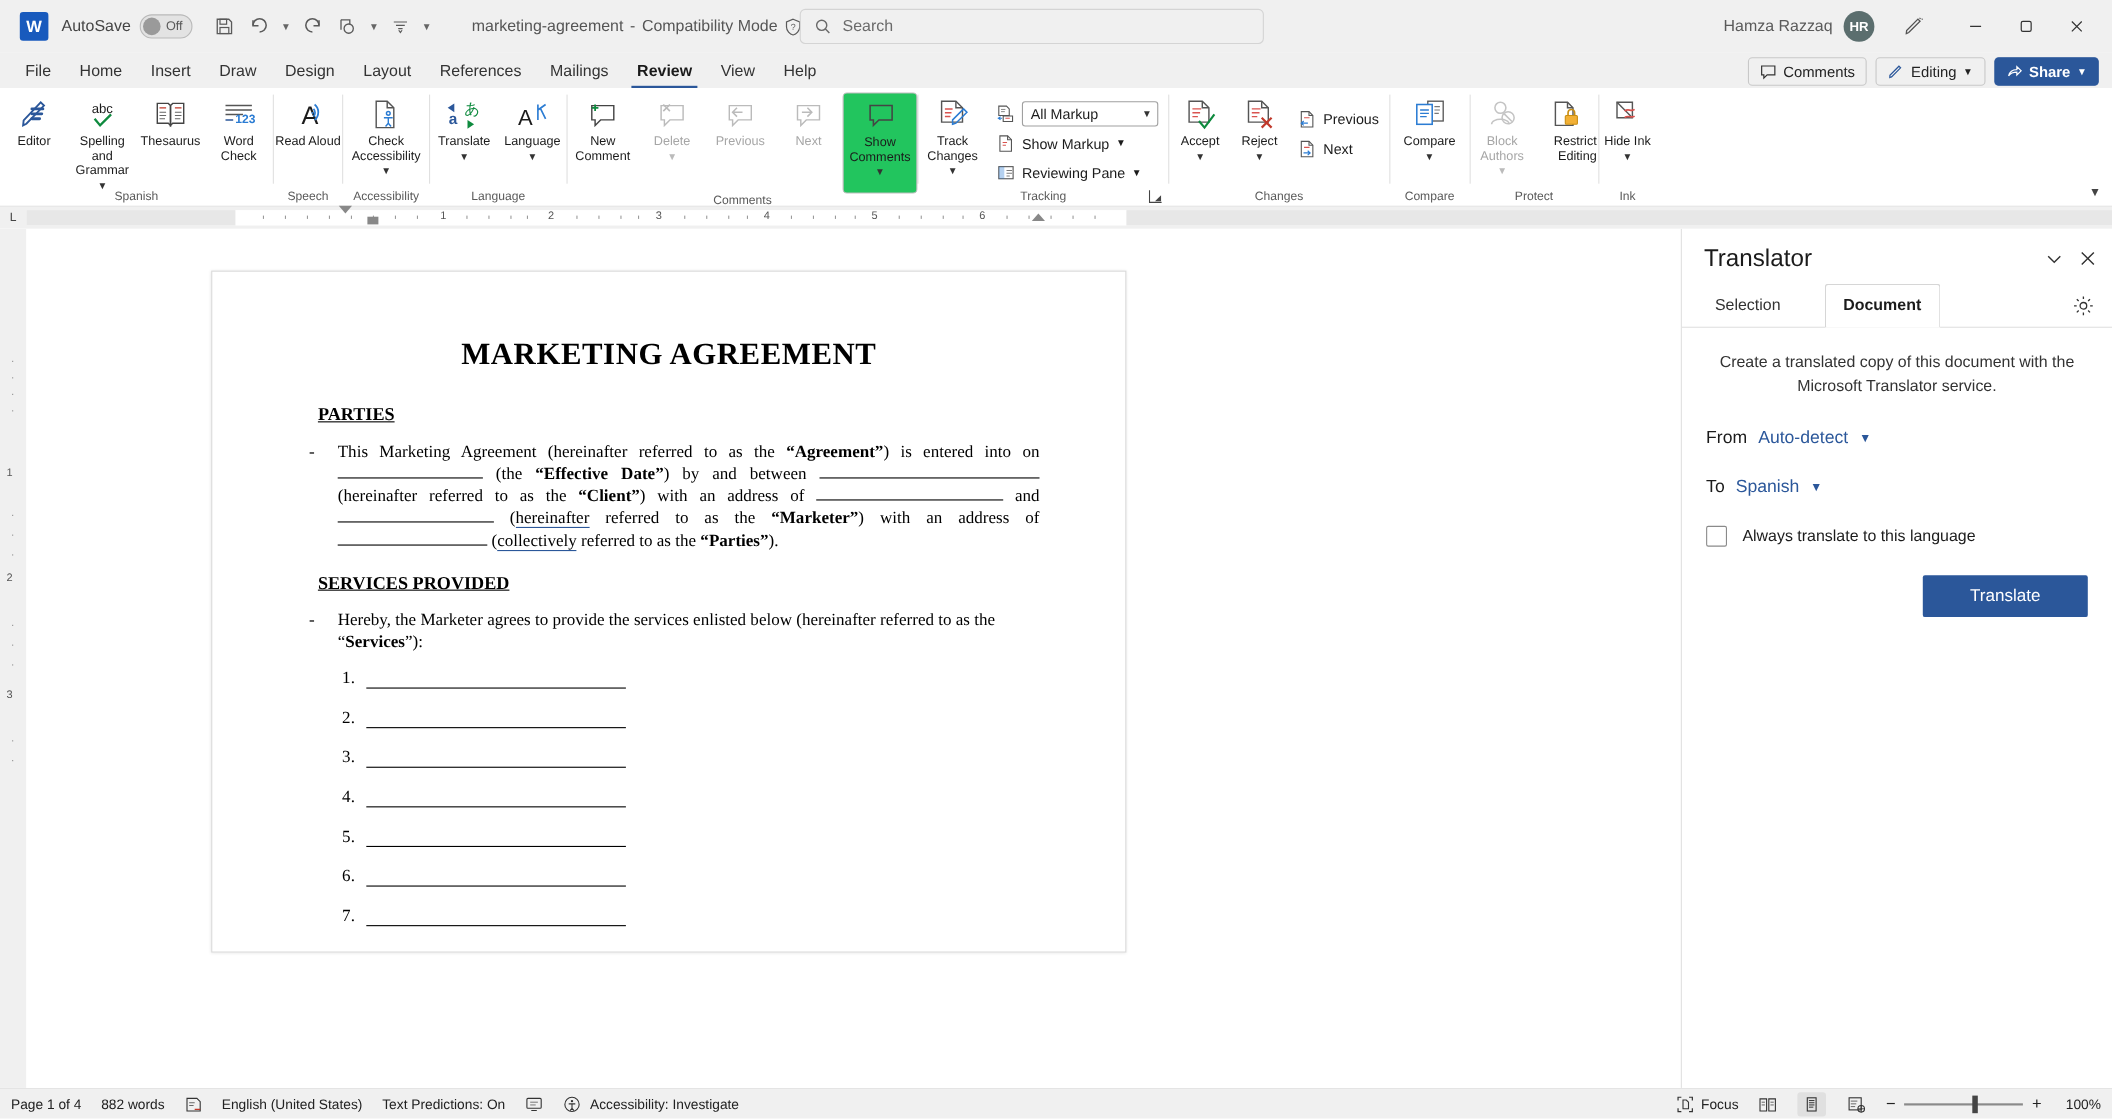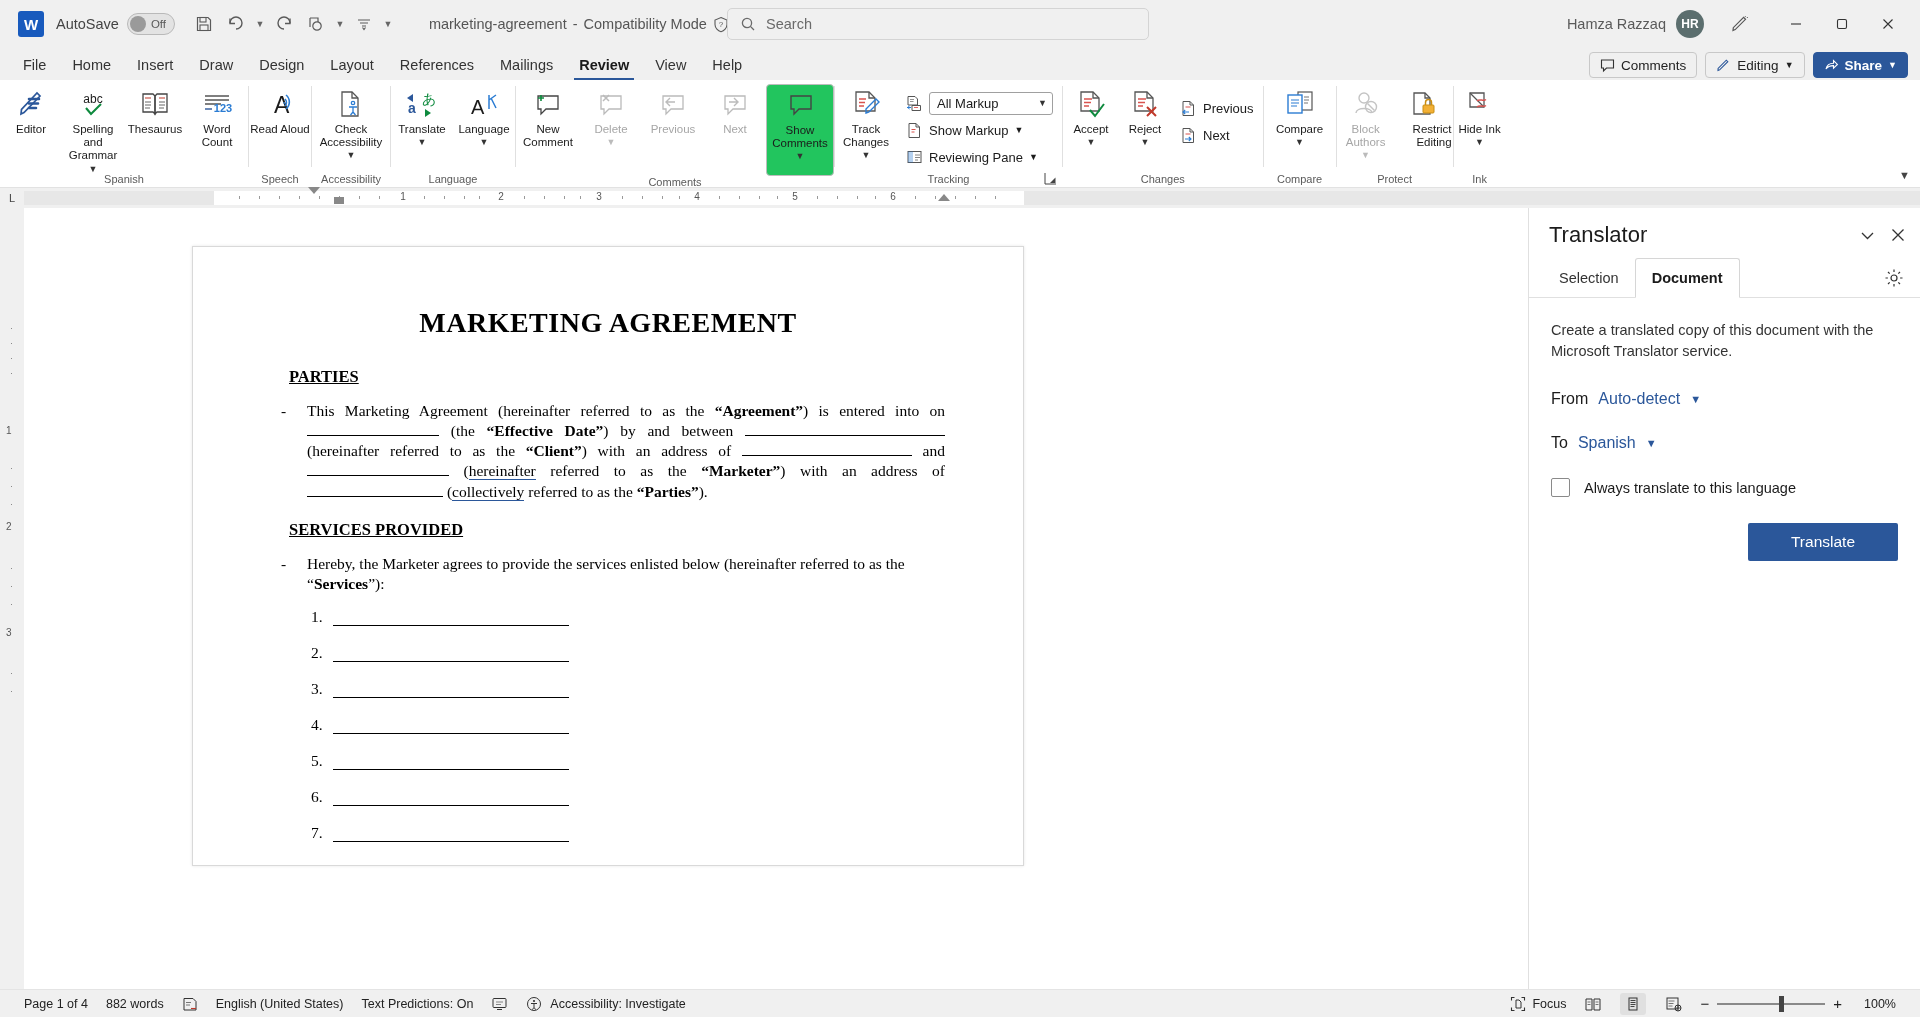--- a/index.html
+++ b/index.html
@@ -163,42 +163,42 @@
   .pane-head-btns { margin-left:auto; display:flex; gap: 14px; color:#333; }
   .pane-tabs {
     display:flex; align-items:stretch; border-bottom: 1px solid #e0e0e0; padding-left: 14px;
     position:relative; height: 40px;
   }
   .pane-tab {
     padding: 0 16px; display:flex; align-items:center; font-size: 14.5px; color:#333;
   }
   .pane-tab.active {
     border: 1px solid #d6d6d6; border-bottom: 1px solid #fff; border-radius: 3px 3px 0 0;
-    margin-bottom:-1px; font-weight: 600; color:#1b1b1b; background:#fff;
+    margin-bottom:-1px; font-weight: 600; color:#1b1b1b; background:#fff;margin-left:24px;
   }
   .pane-gear { margin-left:auto; display:flex; align-items:center; padding-right: 16px; color:#333; }
   .pane-body { padding: 22px 22px 0 22px; }
-  .pane-desc { font-size: 14.5px; color:#333; line-height: 1.45; margin-bottom: 28px; }
+  .pane-desc { font-size: 14.5px; color:#333; line-height: 1.45; margin-bottom: 28px; text-align: center; }
   .lang-row { display:flex; align-items:center; gap:10px; margin-bottom: 26px; }
   .lang-label { font-size: 16px; color:#1b1b1b; }
   .lang-value { font-size: 16px; color:#2b579a; }
   .lang-caret { color:#2b579a; font-size: 11px; }
   .chk-row { display:flex; align-items:center; gap: 14px; margin-bottom: 26px; }
   .chkbox { width: 19px; height:19px; border: 1px solid #8a8a8a; border-radius:2px; background:#fff; }
   .chk-label { font-size: 14.5px; color:#1b1b1b; }
   .translate-btn {
     margin-left:auto; width: 150px; height: 38px; background:#2b579a; color:#fff;
     display:flex; align-items:center; justify-content:center; font-size: 15.5px; border-radius: 2px;
   }
   .btn-row { display:flex; }
 
   
   .statusbar {
     height: 16px; min-height: 28px; background:#f0f0f0; display:flex; align-items:center;
-    padding: 0 24px; font-size: 12.5px; color:#222; gap: 18px; border-top:1px solid #e4e4e4;
+    padding: 0 10px; font-size: 12.5px; color:#222; gap: 18px; border-top:1px solid #e4e4e4;
   }
   .sb-item { display:flex; align-items:center; gap: 6px; white-space:nowrap;}
   .sb-right { margin-left:auto; display:flex; align-items:center; gap: 14px; }
   .viewbtn { width: 26px; height: 22px; display:flex; align-items:center; justify-content:center; border-radius:3px; }
   .viewbtn.active { background:#e0e0e0; }
   .zoomslider { display:flex; align-items:center; gap: 8px; }
   .zs-track { width: 108px; height: 2px; background:#8a8a8a; position:relative; }
   .zs-thumb { position:absolute; left: 62px; top:-7px; width: 5px; height: 16px; background:#444; }
   .zoompct { width: 40px; text-align:right; }
   svg { display:block; }
@@ -375,21 +375,21 @@
           <span>Thesaurus</span>
         </div>
         <div class="bigbtn">
           <span class="ico">
             <svg width="32" height="28" viewBox="0 0 32 28">
                 <path d="M4 6h24M4 10h24M4 14h16" stroke="#555" stroke-width="1.4"></path>
                 <path d="M4 19h7" stroke="#2b579a" stroke-width="1.4"></path>
                 <text x="22" y="22" font-size="11" text-anchor="middle" fill="#2b7cd3" font-family="Liberation Sans" font-weight="bold">123</text>
               </svg>
           </span>
-          <span>Word Count</span>
+          <span>Word Check</span>
         </div>
       </div>
       <div class="rgroup-label">Spanish</div>
     </div>
     <div class="rgroup-sep"></div>
 
     <div class="rgroup">
       <div class="rgroup-items">
         <div class="bigbtn">
           <span class="ico">

